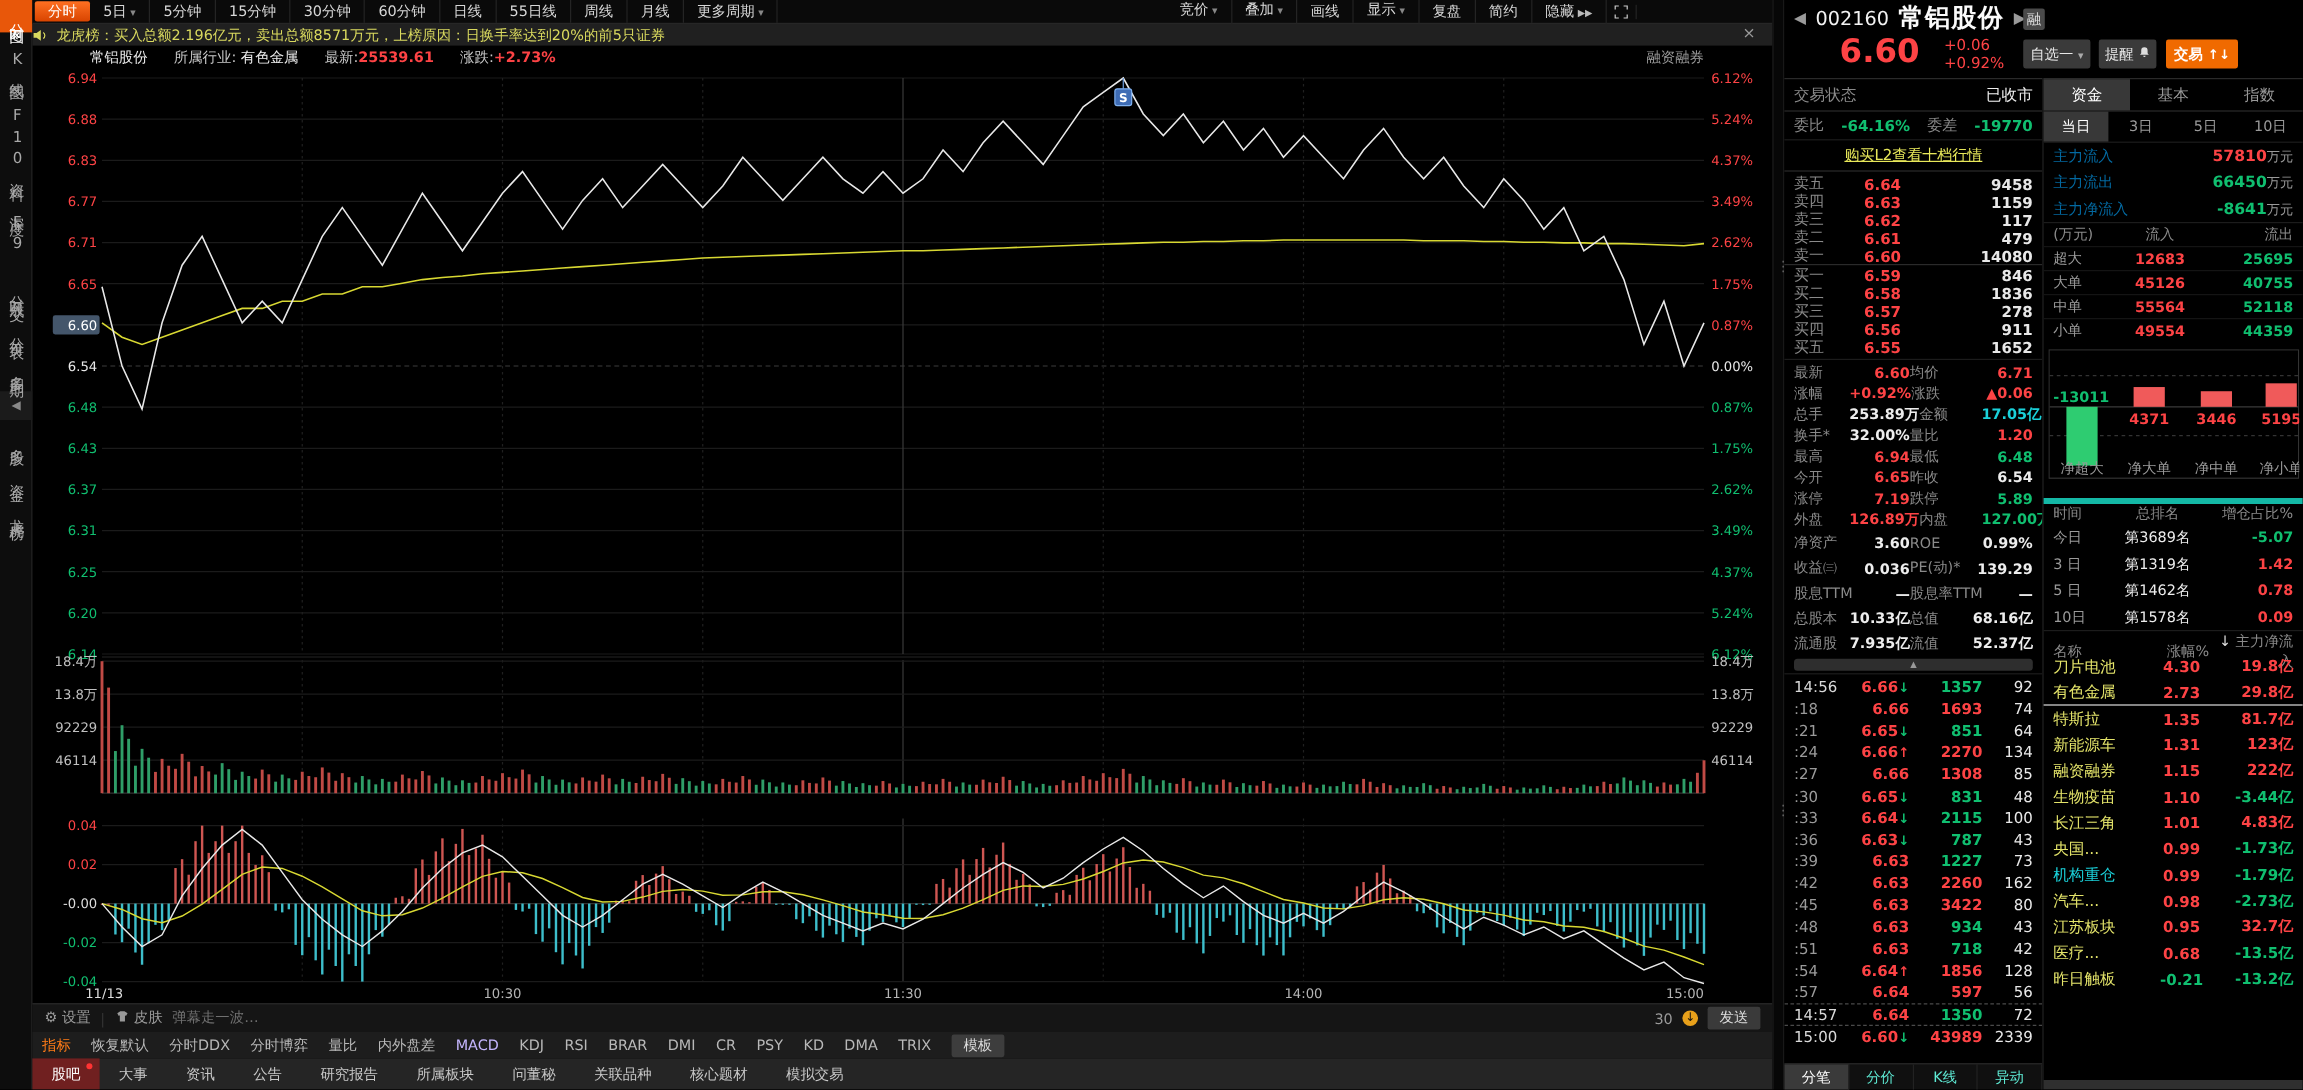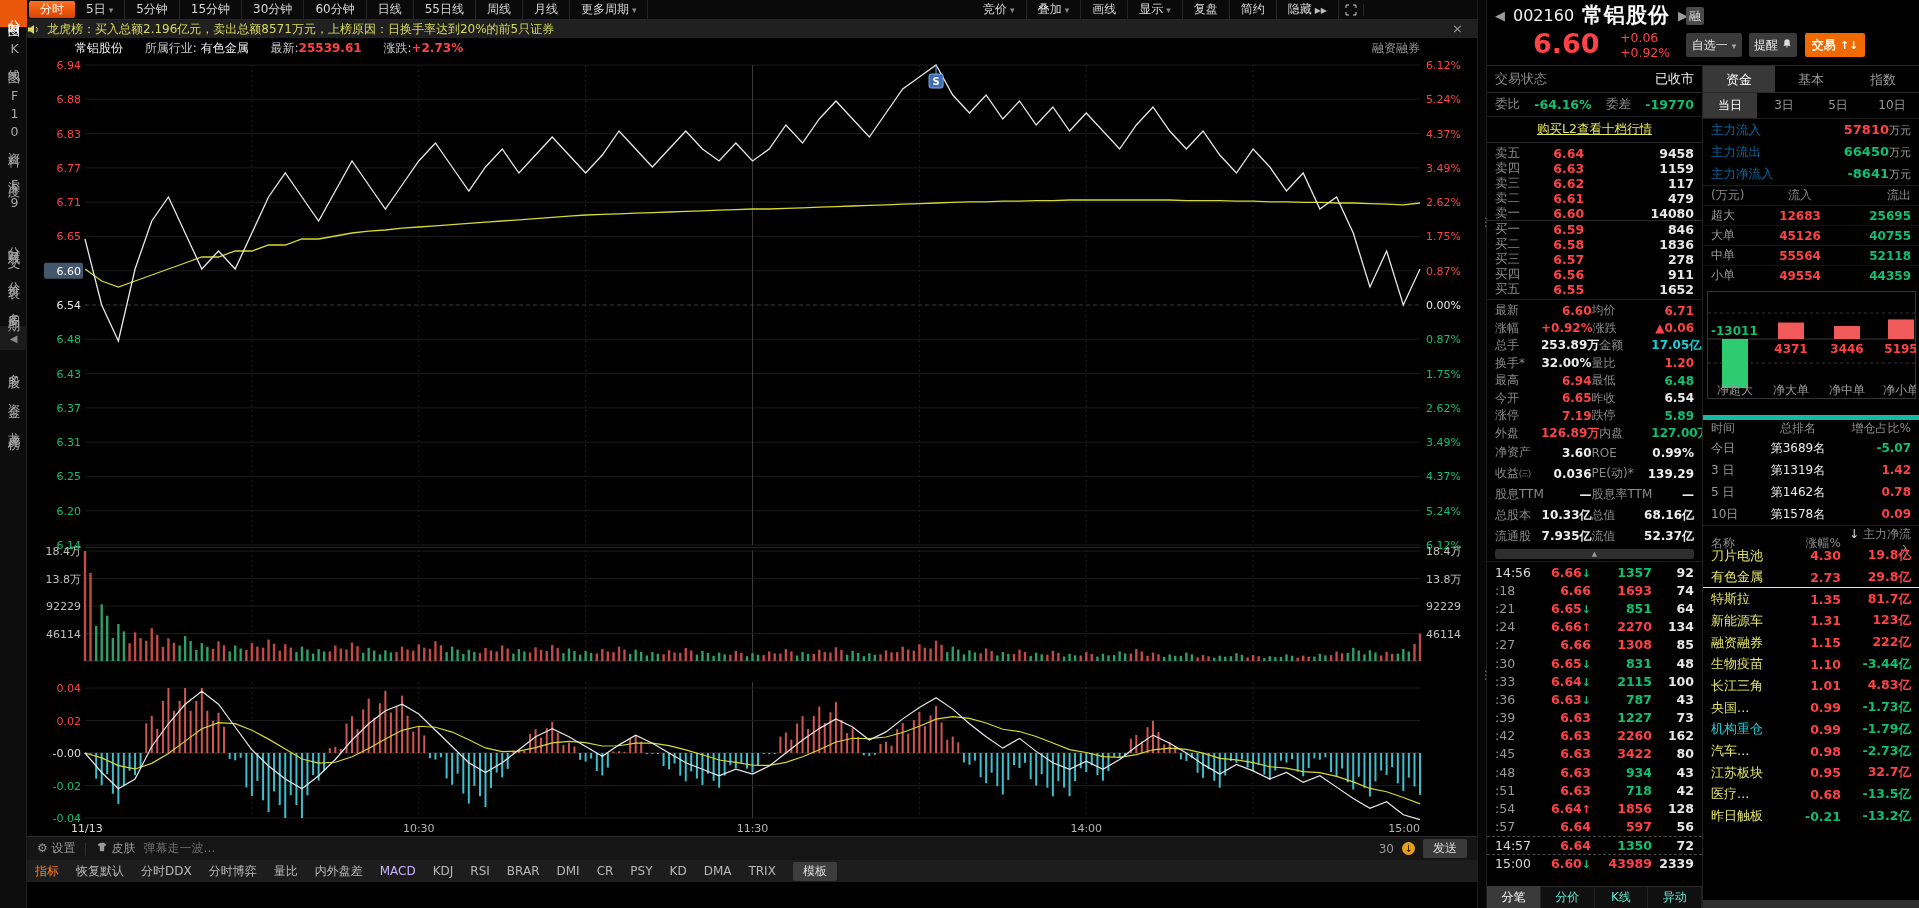--- a/index.html
+++ b/index.html
@@ -84,23 +84,23 @@
 #stats2 .stat-row{height:21px;}
 #stats-block{border-top:1px solid #1c1c1c;padding-top:2px}
 #collapse-bar{height:10px;background:#2e2e2e;border-radius:3px;margin:2px 8px;display:flex;align-items:center;justify-content:center;color:#999;font-size:7px;cursor:pointer;}
 #ticks{flex:1;overflow:hidden;border-top:1px solid #1c1c1c;padding-top:1px}
 .tick-row{display:grid;grid-template-columns:40px 56px 1fr 42px;height:18.2px;align-items:center;padding:0 8px;font-size:12.5px;}
 .tick-row .t{color:#9a9a9a}
 .tick-row .t.full{color:#d8d8d8}
 .tick-row .p{text-align:right;font-weight:700}
 .tick-row .p .ar{font-size:11px}
 .tick-row .v{text-align:right;font-weight:700}
-.tick-row .n{text-align:right;color:#e8e8e8;font-weight:700}
+.tick-row .n{text-align:right;color:#e8e8e8;font-weight:400}
 .tick-row.sep{border-top:1px dashed #4a4a4a}
-#tick-tabs{height:22px;background:#101010;border-top:1px solid #2a2a2a;display:flex;align-items:flex-end;}
+#tick-tabs{height:22px;background:#101010;border-top:1px solid #2a2a2a;display:flex;align-items:center;}
 .ttab{flex:1;text-align:center;line-height:22px;color:#5eead4;border-right:1px solid #222;cursor:pointer;}
 .ttab.active{background:#3a3a3a;color:#fff;}
 
 #rightpanel{position:absolute;left:1702px;top:65px;width:217px;height:843px;display:flex;flex-direction:column;background:#000;border-left:1px solid #222;}
 #fund-tabs{height:28px;display:flex;border-top:1px solid #2a2a2a;border-bottom:1px solid #2a2a2a;}
 .ftab{flex:1;text-align:center;line-height:27px;color:#9a9a9a;cursor:pointer;font-size:13px;}
 .ftab.active{background:#383838;color:#fff;}
 #fund-subtabs{height:26px;display:flex;border-bottom:1px solid #1c1c1c;}
 .fstab{flex:1;text-align:center;line-height:25px;color:#9a9a9a;cursor:pointer;}
 .fstab.active{background:#383838;color:#fff;}
@@ -121,21 +121,21 @@
 .rk-row{display:grid;grid-template-columns:36px 1fr 62px;padding:0 8px;height:22px;align-items:center;}
 .rk-row .t{color:#9a9a9a}
 .rk-row .r{color:#ededed;text-align:center}
 .rk-row .p{text-align:right;font-weight:700}
 #sector-head{display:grid;grid-template-columns:1fr 46px 70px;padding:0 8px;height:20px;align-items:center;color:#8a8a8a;border-top:1px solid #1c1c1c;}
 #sector-head span:nth-child(2){text-align:right}
 #sector-head span:nth-child(3){text-align:right}
 #sector-head .ar{color:#ddd}
 .sec-row{display:grid;grid-template-columns:1fr 46px 70px;padding:0 8px;height:21.7px;align-items:center;font-size:13px;}
 .sec-row .nm{white-space:nowrap}
-.sec-row .pc{text-align:right;font-weight:700;font-size:12.5px}
+.sec-row .pc{text-align:center;font-weight:700;font-size:12.5px}
 .sec-row .fl{text-align:right;font-weight:700;font-size:12.5px}
 .sec-row.underline{border-bottom:1px solid #ddd}
 #rp-strip{margin-top:auto;height:8px;background:#2f2f2f;}
 </style>
 </head>
 <body>
 
 <div id="app">
 
   <div id="sidebar">
@@ -816,20 +816,32 @@
       <span class="ind">BRAR</span>
       <span class="ind">DMI</span>
       <span class="ind">CR</span>
       <span class="ind">PSY</span>
       <span class="ind">KD</span>
       <span class="ind">DMA</span>
       <span class="ind">TRIX</span>
       <span class="ind boxed">模板</span>
     </div>
   <div id="danmu-btn"><span>弹</span> <span style="font-size:9px">▾</span></div>
+  <div id="bottomnav">
+      <div class="nav-tab active">股吧<span class="dot"></span></div>
+      <div class="nav-tab">大事</div>
+      <div class="nav-tab">资讯</div>
+      <div class="nav-tab">公告</div>
+      <div class="nav-tab">研究报告</div>
+      <div class="nav-tab">所属板块</div>
+      <div class="nav-tab">问董秘</div>
+      <div class="nav-tab">关联品种</div>
+      <div class="nav-tab">核心题材</div>
+      <div class="nav-tab">模拟交易</div>
+    </div>
 
   <div id="splitter">
       <span style="top:215px">⋮</span>
       <span style="top:668px">⋮</span>
     </div>
 
   <div id="qheader">
     <div id="qh-row1">
       <span class="nav-arrow">◀</span>
       <span id="q-code">002160</span>

